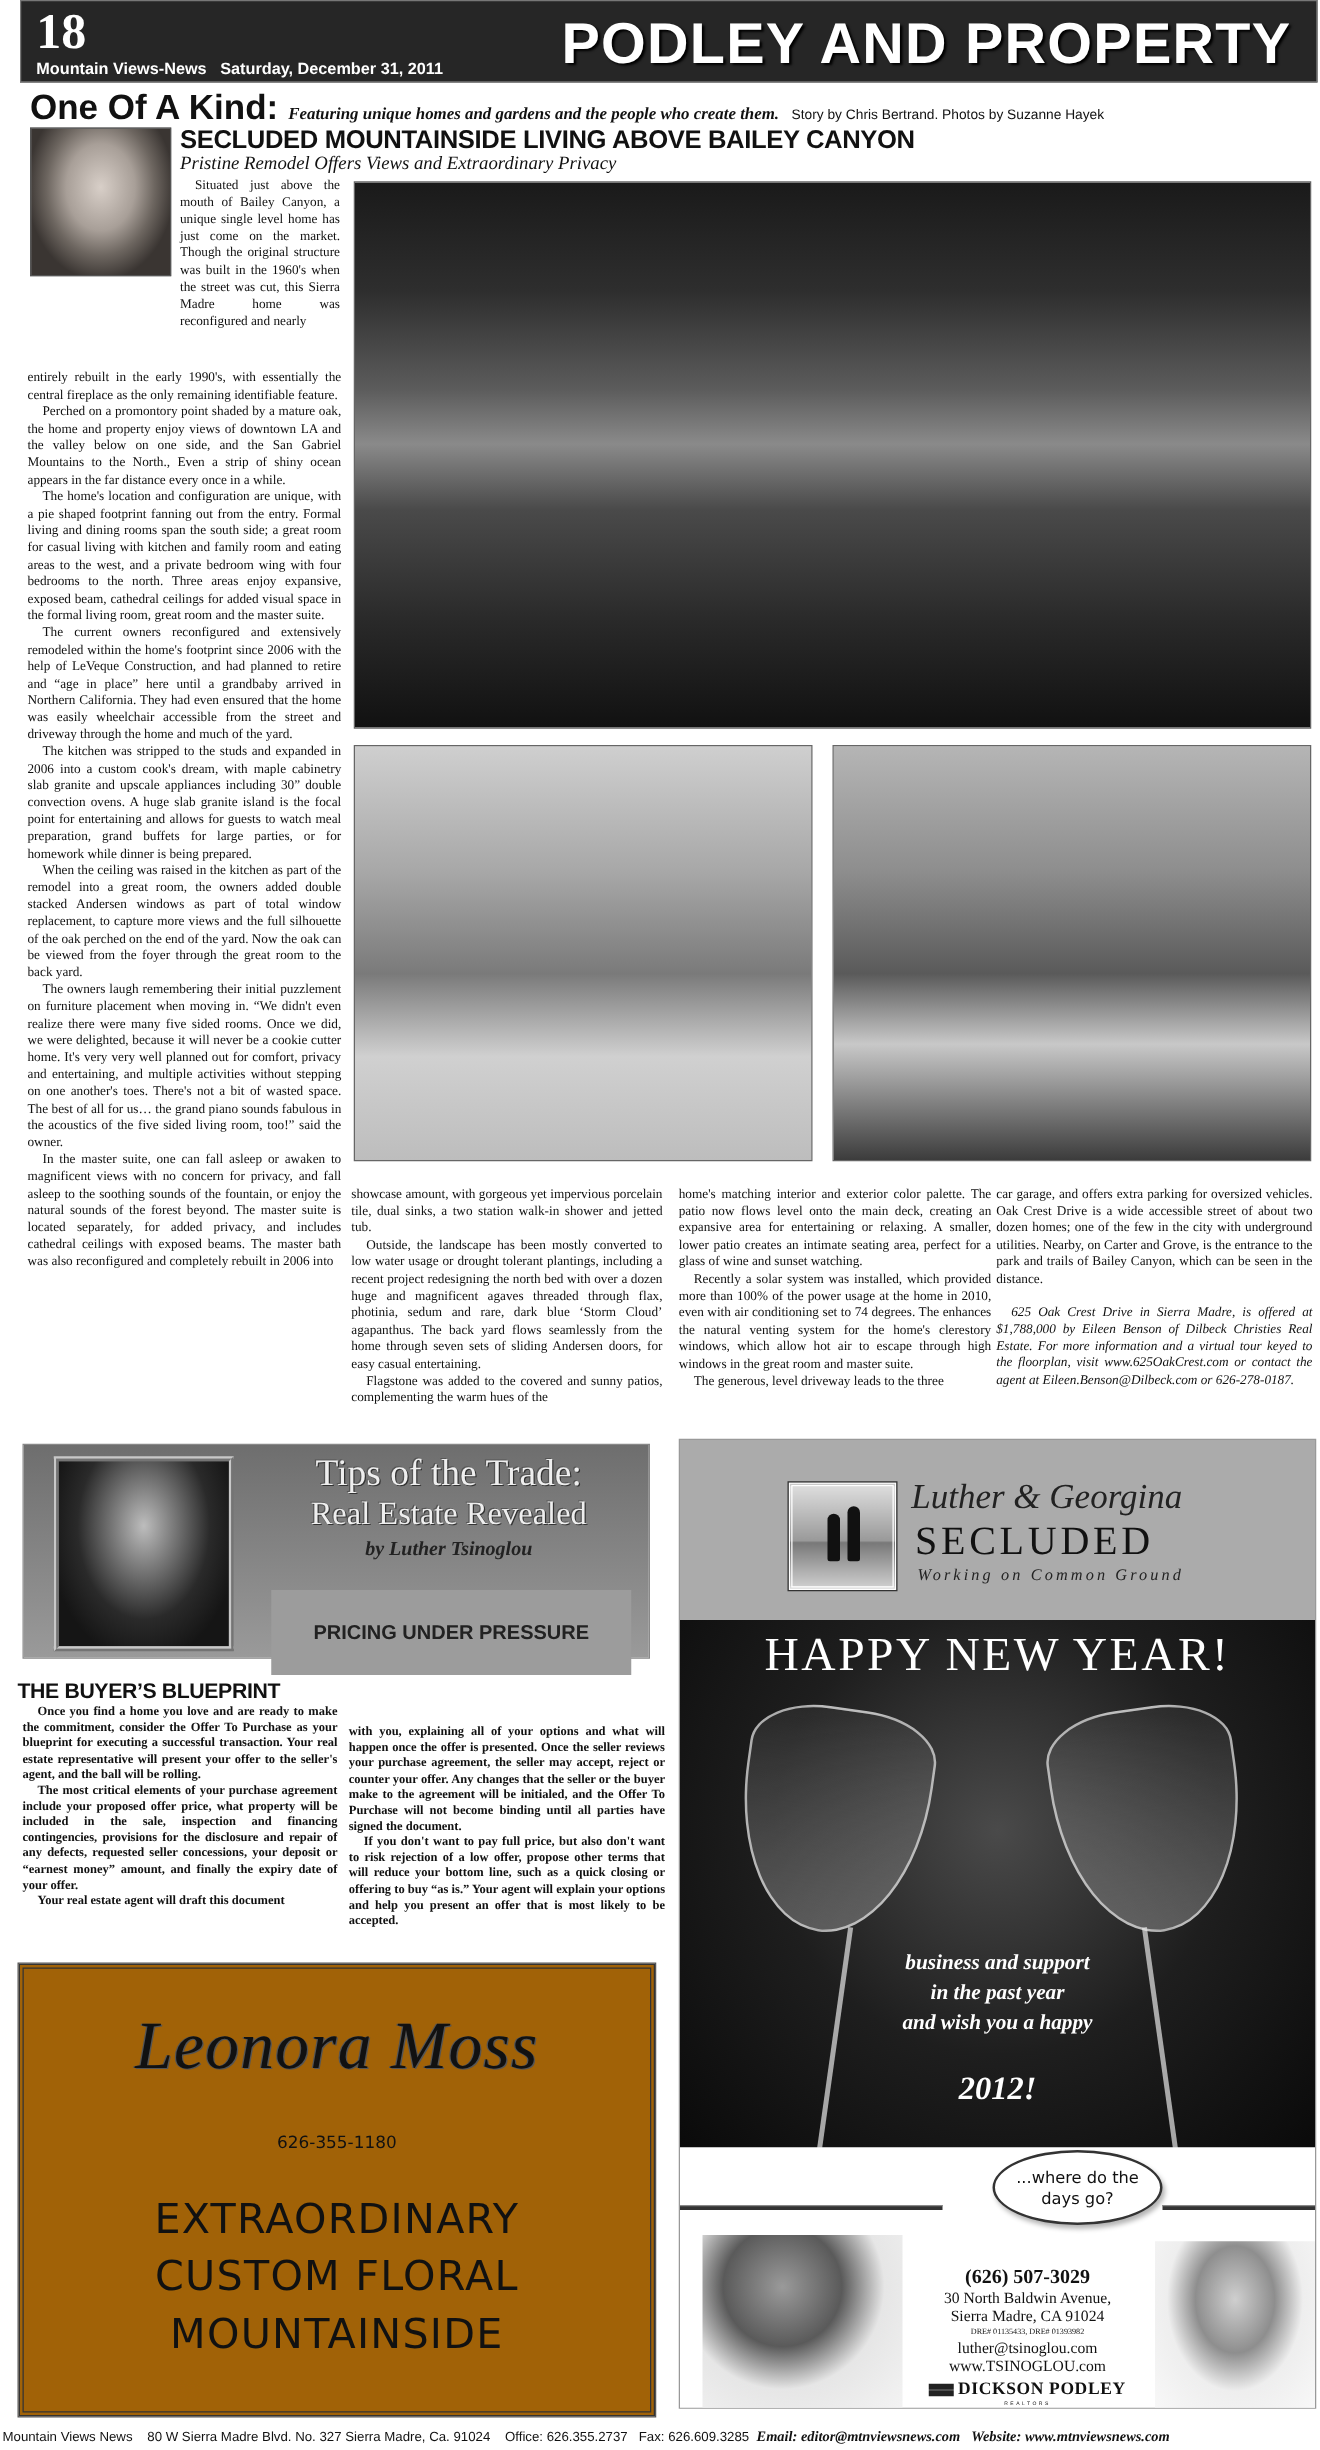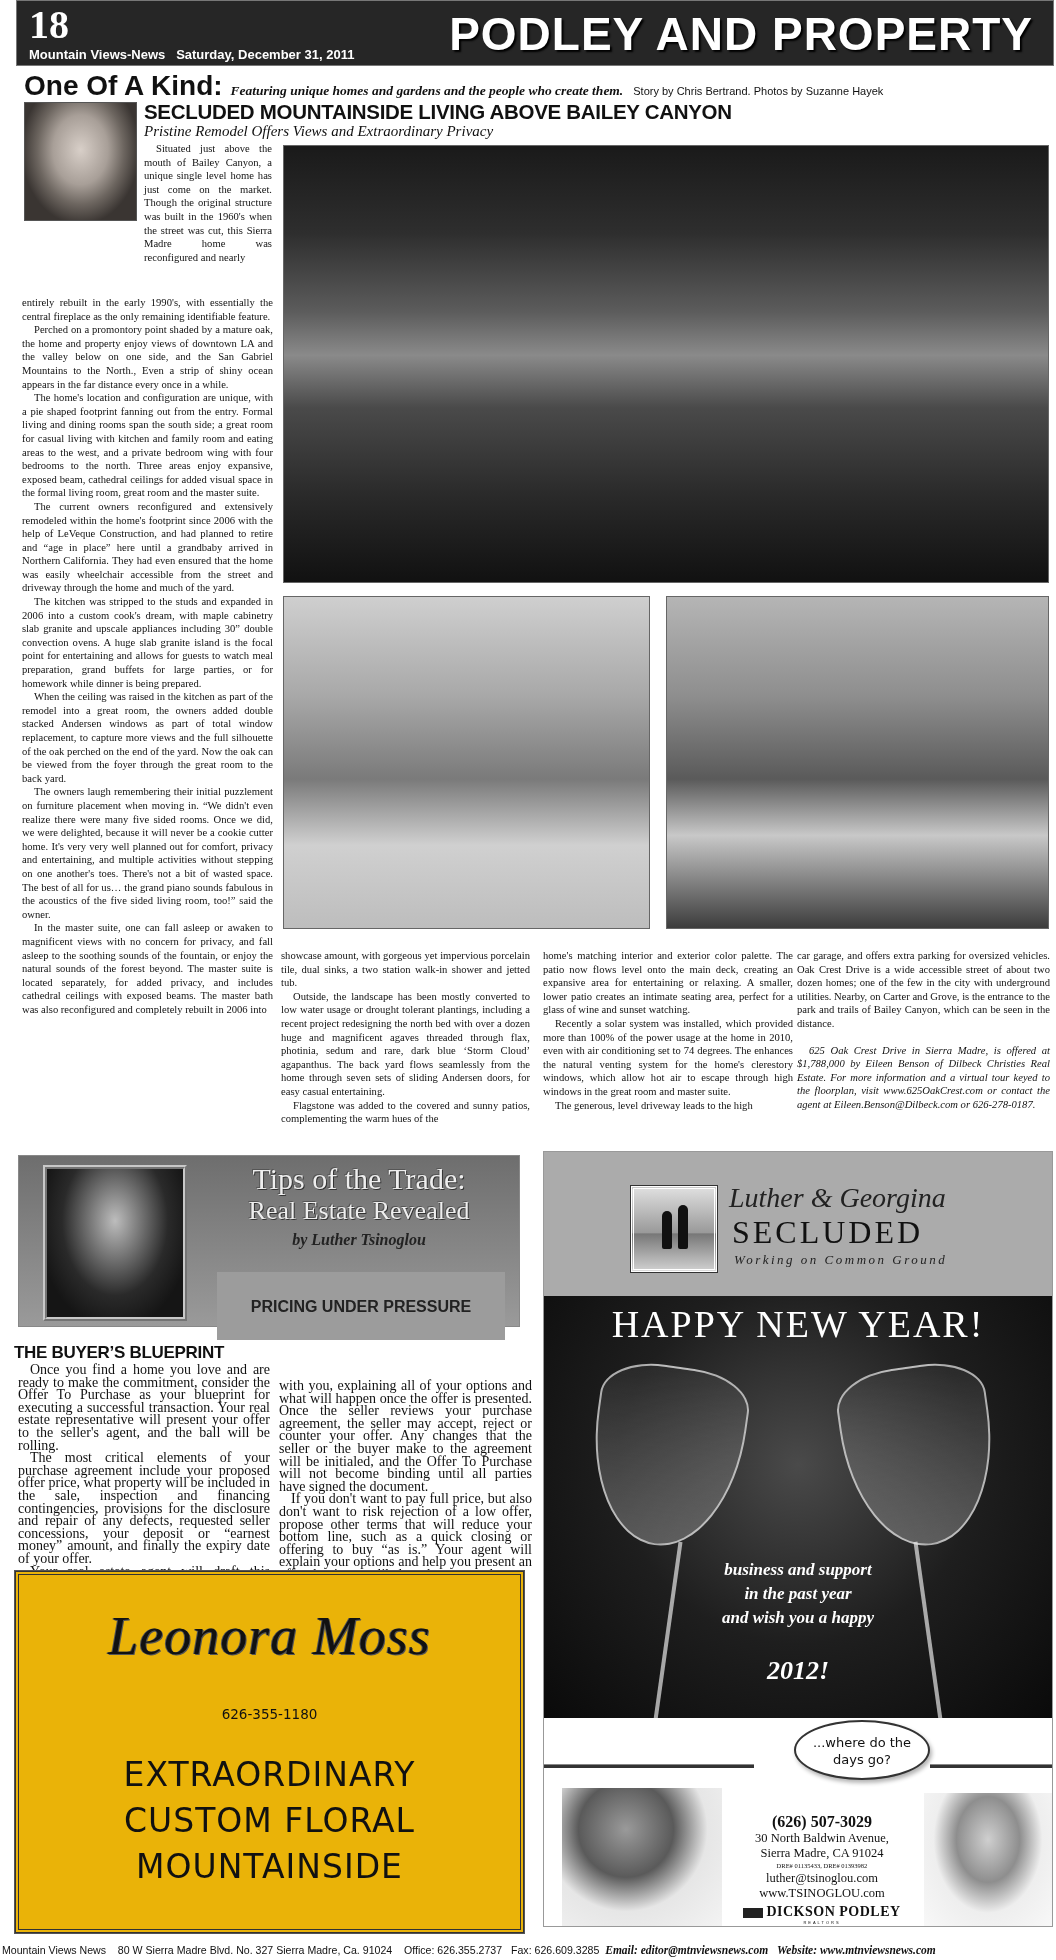--- a/index.html
+++ b/index.html
@@ -51,21 +51,21 @@
   .tips-title1 { left: 180px; top: 6px; width: 320px; text-align: center; font-family: "Liberation Serif", serif; font-size: 30px; color: #eee; text-shadow: 1px 1px 0 #333, -1px -1px 0 #555; }
   .tips-title2 { left: 180px; top: 40px; width: 320px; text-align: center; font-family: "Liberation Serif", serif; font-size: 26px; color: #eee; text-shadow: 1px 1px 0 #333, -1px -1px 0 #555; }
   .tips-by { left: 180px; top: 75px; width: 320px; text-align: center; font-family: "Liberation Serif", serif; font-style: italic; font-weight: bold; font-size: 16px; color: #222; }
   .tips-box { left: 198px; top: 116px; width: 288px; height: 70px; background: #9c9c9c; }
   .tips-box span { display: block; text-align: center; line-height: 70px; font-family: "Liberation Sans", sans-serif; font-weight: bold; font-size: 16px; color: #222; }
   .tips-box { height: 68px; top: 116px; }
 
   .blueprint-title { left: 14px; top: 1343px; font-family: "Liberation Sans", sans-serif; font-weight: bold; font-size: 17px; letter-spacing: -0.3px; }
   .bp1 { left: 18px; top: 1364px; width: 252px; }
   .bp2 { left: 279px; top: 1364px; width: 253px; }
-  .bp-col { font-size: 14px; line-height: 12.6px; }
+  .bp-col { font-size: 10px; line-height: 12.6px; font-weight: bold; }
 
   
   .tsi-ad { left: 543px; top: 1151px; width: 510px; height: 776px; border: 1px solid #999; }
   .tsi-top { left: 0; top: 0; width: 508px; height: 144px; background: #ababab; }
   .tsi-logo { left: 87px; top: 34px; width: 86px; height: 86px; background: linear-gradient(180deg, #ddd 0%, #999 55%, #777 56%, #ccc 100%); border: 3px double #fff; outline: 1px solid #333; }
   .tsi-logo .fig { position: absolute; bottom: 20px; width: 10px; height: 38px; background: #111; border-radius: 5px 5px 2px 2px; }
   .tsi-names { left: 185px; top: 30px; font-family: "Liberation Serif", serif; font-style: italic; font-size: 28px; color: #222; }
   .tsi-surname { left: 188px; top: 62px; font-family: "Liberation Serif", serif; font-size: 32px; letter-spacing: 3px; color: #111; }
   .tsi-slogan { left: 190px; top: 100px; font-family: "Liberation Serif", serif; font-style: italic; font-size: 13px; letter-spacing: 2.5px; color: #222; }
 
@@ -87,21 +87,21 @@
   .child { left: 380px; top: 75px; width: 128px; height: 133px; background: radial-gradient(ellipse at 50% 35%, #cfcfcf 0%, #8e8e8e 35%, #eeeeee 60%, #f8f8f8 100%); }
   .contact { left: 178px; top: 95px; width: 200px; text-align: center; font-family: "Liberation Serif", serif; color: #111; }
   .contact .phone { font-weight: bold; font-size: 16px; }
   .contact .line { font-size: 12.5px; line-height: 15px; }
   .contact .dre { font-size: 6.5px; line-height: 10px; }
   .dp { margin-top: 3px; font-family: "Liberation Serif", serif; font-weight: bold; font-size: 14px; letter-spacing: 0.5px; }
   .dp-mark { display: inline-block; width: 20px; height: 10px; background: linear-gradient(180deg, #222 45%, #fff 50%, #222 55%); vertical-align: middle; margin-right: 3px; }
   .dp-sub { font-family: "Liberation Sans", sans-serif; font-size: 4px; letter-spacing: 2px; }
 
   
-  .moss-ad { left: 15px; top: 1571px; width: 509px; height: 362px; border: 4px double #333; outline: 1px solid #555; background: #eab308; }
+  .moss-ad { left: 15px; top: 1571px; width: 509px; height: 362px; border: 4px double #333; outline: 1px solid #555; background: #a16207; }
   .moss-logo { left: 0; top: 30px; width: 501px; text-align: center; font-family: "Liberation Serif", serif; font-style: italic; font-size: 54px; letter-spacing: 1px; color: #111; text-shadow: 1px 1px 0 #555, -1px 0 0 #555; }
   .moss-addr { left: 0; top: 130px; width: 501px; text-align: center; font-family: "DejaVu Sans", sans-serif; font-size: 13.5px; line-height: 18px; }
   .moss-big { left: 0; top: 177px; width: 501px; text-align: center; font-family: "DejaVu Sans", sans-serif; font-size: 33px; line-height: 46px; letter-spacing: 1px; font-weight: normal; }
 
   
   .footer { left: 2px; top: 1944px; white-space: nowrap; font-family: "Liberation Sans", sans-serif; font-size: 10.6px; }
   .footer .em { font-family: "Liberation Serif", serif; font-weight: bold; font-style: italic; font-size: 11.5px; }
 </style>
 </head>
 <body>
@@ -145,21 +145,21 @@
 
 <div class="abs col col2">
   <p class="nb">showcase amount, with gorgeous yet impervious porcelain tile, dual sinks, a two station walk-in shower and jetted tub.</p>
   <p>Outside, the landscape has been mostly converted to low water usage or drought tolerant plantings, including a recent project redesigning the north bed with over a dozen huge and magnificent agaves threaded through flax, photinia, sedum and rare, dark blue ‘Storm Cloud’ agapanthus. The back yard flows seamlessly from the home through seven sets of sliding Andersen doors, for easy casual entertaining.</p>
   <p>Flagstone was added to the covered and sunny patios, complementing the warm hues of the</p>
 </div>
 
 <div class="abs col col3">
   <p class="nb">home's matching interior and exterior color palette. The patio now flows level onto the main deck, creating an expansive area for entertaining or relaxing. A smaller, lower patio creates an intimate seating area, perfect for a glass of wine and sunset watching.</p>
   <p>Recently a solar system was installed, which provided more than 100% of the power usage at the home in 2010, even with air conditioning set to 74 degrees. The enhances the natural venting system for the home's clerestory windows, which allow hot air to escape through high windows in the great room and master suite.</p>
-  <p>The generous, level driveway leads to the high</p>
+  <p>The generous, level driveway leads to the three</p>
 </div>
 
 <div class="abs col col4">
   <p class="nb">car garage, and offers extra parking for oversized vehicles. Oak Crest Drive is a wide accessible street of about two dozen homes; one of the few in the city with underground utilities. Nearby, on Carter and Grove, is the entrance to the park and trails of Bailey Canyon, which can be seen in the distance.</p>
   <p class="italic" style="margin-top:13px">625 Oak Crest Drive in Sierra Madre, is offered at $1,788,000 by Eileen Benson of Dilbeck Christies Real Estate. For more information and a virtual tour keyed to the floorplan, visit www.625OakCrest.com or contact the agent at Eileen.Benson@Dilbeck.com or 626-278-0187.</p>
 </div>
 
 <div class="abs tips">
   <div class="abs tips-photo"></div>
   <div class="abs tips-title1">Tips of the Trade:</div>

